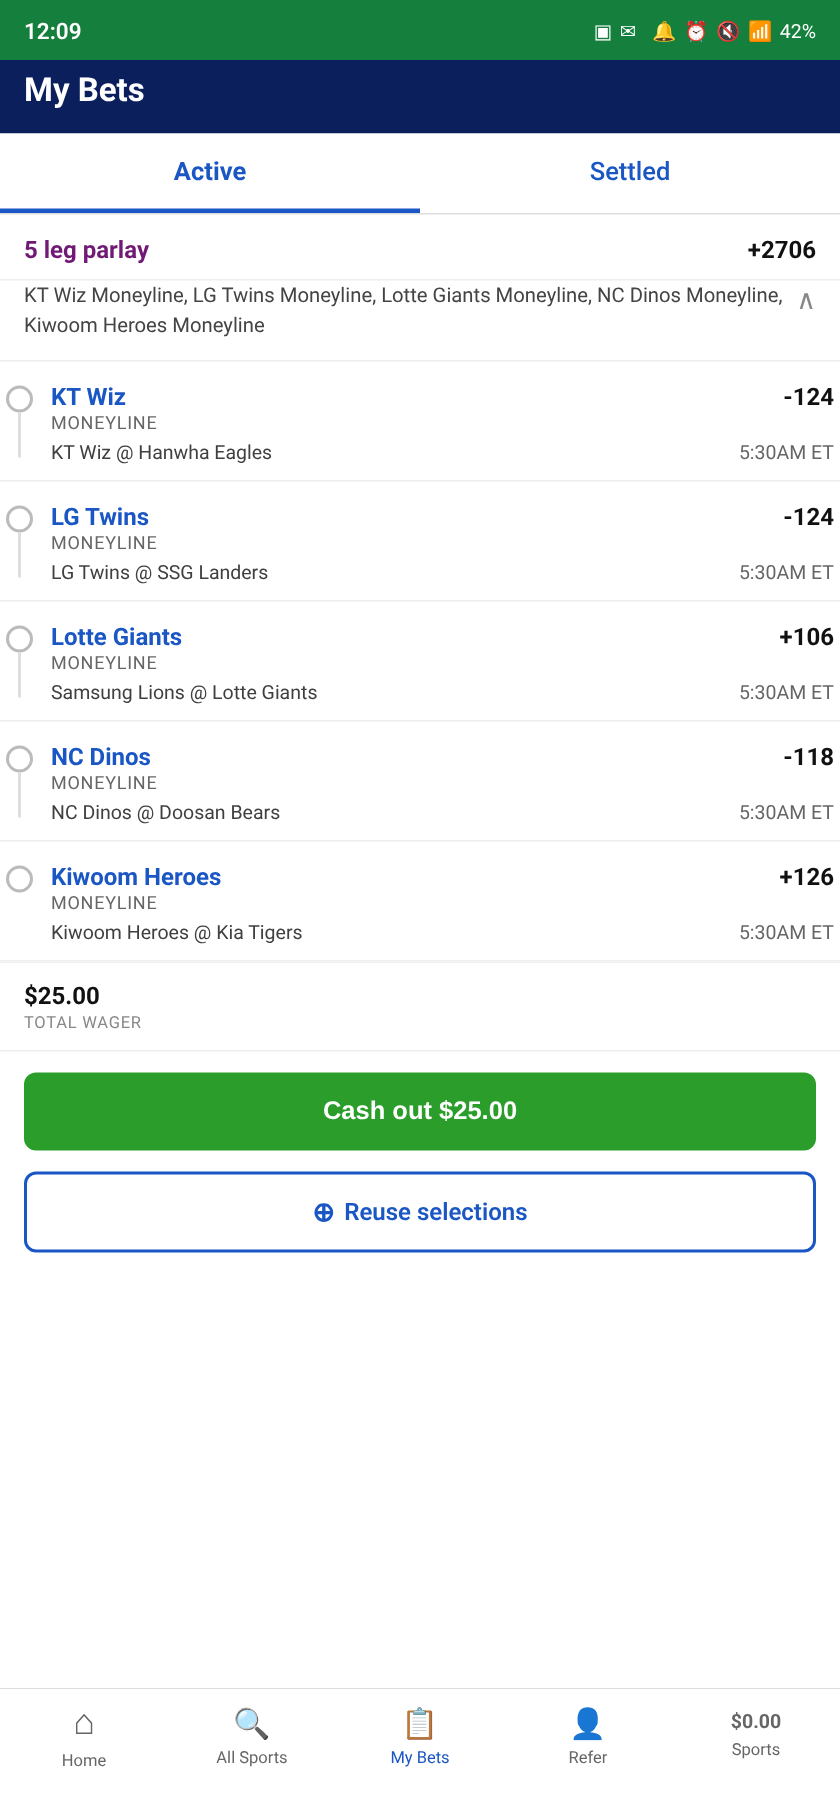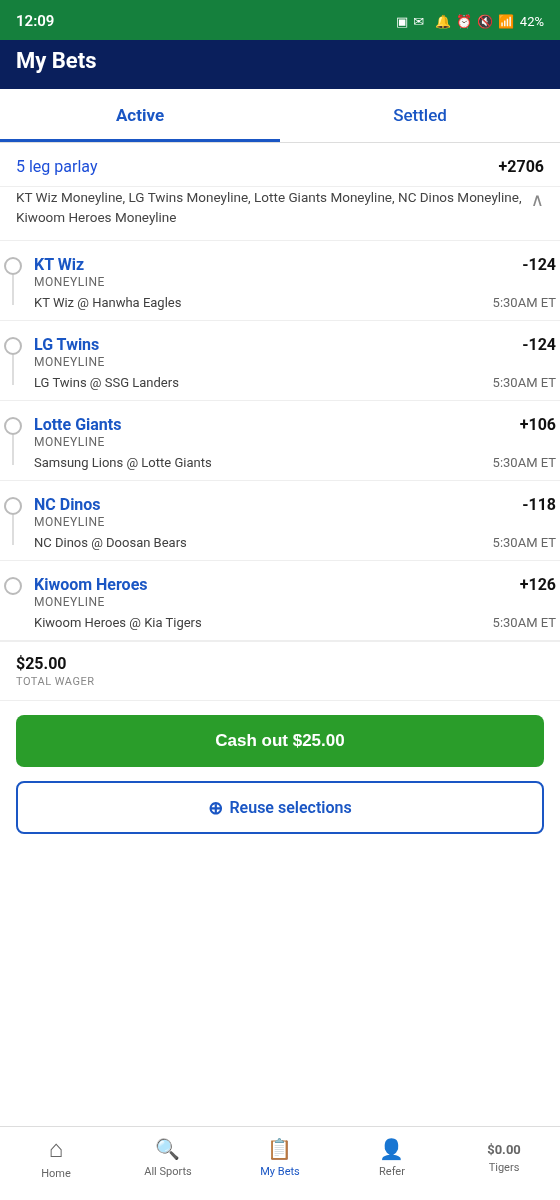--- a/index.html
+++ b/index.html
@@ -69,22 +69,22 @@
     
     .parlay-header {
       padding: 14px 16px 10px;
       display: flex;
       justify-content: space-between;
       align-items: flex-start;
       border-bottom: 1px solid #eee;
     }
     .parlay-title {
       font-size: 16px;
-      font-weight: 400;
-      color: #1d4ed8;
+      font-weight: 700;
+      color: #701a75;
     }
     .parlay-odds {
       font-size: 16px;
       font-weight: 700;
       color: #111;
     }
 
     .parlay-desc-row {
       padding: 0 16px 12px;
       display: flex;
@@ -447,21 +447,21 @@
     <span class="nav-label active-nav">My Bets</span>
   </div>
 
   <div class="nav-item">
     <span class="nav-icon" style="font-size:20px;">👤</span>
     <span class="nav-label">Refer</span>
   </div>
 
   <div class="nav-item">
     <span class="nav-icon" style="font-size:13px; font-weight:700; color:#666;">$0.00</span>
-    <span class="nav-label">Tigers</span>
+    <span class="nav-label">Sports</span>
   </div>
 
 </div>
 
 
 <div style="height: 120px;"></div>
 
 
 
 

